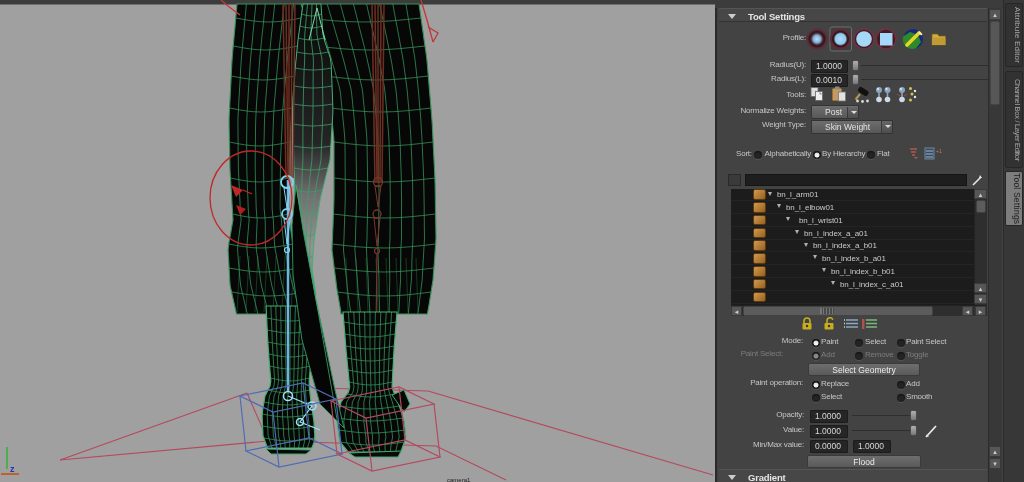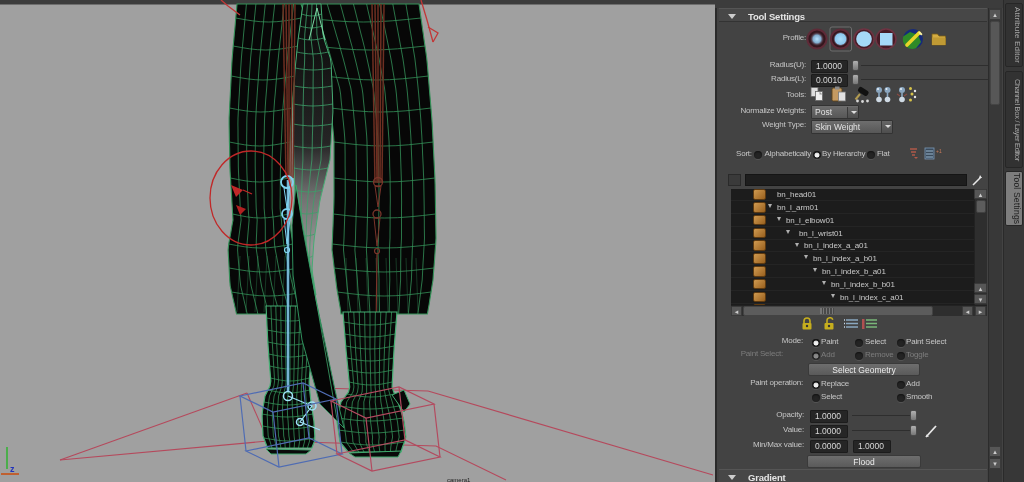--- a/index.html
+++ b/index.html
@@ -9,21 +9,21 @@
 #topbar {position:absolute;left:715px;top:0;width:288px;height:8px;background:#3c3c3c}
 .sect {position:absolute;left:719px;width:268px;height:14px;background:#474747;border-top:1px solid #555;border-bottom:1px solid #333;}
 .sect .st {position:absolute;left:29px;top:2px;font-size:9.5px;letter-spacing:-0.2px;font-weight:bold;color:#e4e4e4}
 .sect .arr {position:absolute;left:9px;top:4.5px;width:0;height:0;border-left:4px solid transparent;border-right:4px solid transparent;border-top:5px solid #ccc}
 .lbl {position:absolute;font-size:8px;letter-spacing:-0.2px;color:#c6c6c6;text-align:right}
 .rlbl {position:absolute;font-size:8px;letter-spacing:-0.2px;color:#c6c6c6}
 .dis {color:#7d7d7d !important}
 .fld {position:absolute;height:13px;background:#262626;border:1px solid #1c1c1c;color:#d8d8d8;font-size:8.5px;line-height:11.5px;padding-left:4px;border-radius:1px}
 .knob {position:absolute;width:7px;height:11px;background:linear-gradient(#b0b0b0,#787878);border:1px solid #4a4a4a;border-radius:2px}
 .groove {position:absolute;height:1px;background:#999;border-bottom:1px solid #2e2e2e}
-.dd {position:absolute;height:14px;background:linear-gradient(#6e6e6e,#575757);border:1px solid #333;color:#e2e2e2;font-size:8.5px;line-height:12px;padding-left:3px;border-radius:1px}
+.dd {position:absolute;height:14px;background:linear-gradient(#6e6e6e,#575757);border:1px solid #333;color:#e2e2e2;font-size:8.5px;line-height:12px;padding-left:13px;border-radius:1px}
 .dda {position:absolute;right:0;top:0.5px;width:11px;height:11.5px;background:linear-gradient(#666,#4e4e4e);border-left:1px solid #3a3a3a}
 .dda::after {content:"";position:absolute;left:2.5px;top:4px;border-left:3px solid transparent;border-right:3px solid transparent;border-top:3.5px solid #ddd}
 .radio {position:absolute;width:8px;height:8px;border-radius:50%;background:#242424;box-shadow:inset 0 1px 2px #111, 0 1px 0 #555}
 .radio.on {background:radial-gradient(circle at 50% 50%, #f2f2f2 0 2.2px, #242424 2.8px)}
 .radio.on.dis {background:radial-gradient(circle at 50% 50%, #8a8a8a 0 2.2px, #2e2e2e 2.8px)}
 .btn {position:absolute;background:linear-gradient(#6e6e6e,#5a5a5a);border:1px solid #3a3a3a;border-radius:2px;color:#ededed;font-size:8.5px;text-align:center;line-height:12px}
 .infbar {position:absolute;left:731px;top:159px;width:256px;height:13.5px;background:#515151;border:1px solid #3c3c3c;color:#e2e2e2;font-size:9.5px;letter-spacing:-0.2px;line-height:12.5px;padding-left:9px}
 #tree {position:absolute;left:731px;top:188.5px;width:243px;height:116.5px;background:#1c1c1c;overflow:hidden}
 .trow {position:relative;width:100%;height:12.8px;border-bottom:1px solid #242424;background:#1c1c1c}
 .jico {position:absolute;left:22px;top:0.8px;width:13px;height:10.5px;border-radius:2px;background:linear-gradient(135deg,#d09a50,#99601e);border:1px solid #5e3a10}
@@ -339,24 +339,20 @@
 <text x="28" y="6" font-family="Liberation Sans" font-size="5" fill="#c87a5a">+1</text>
 </svg>
     <div class="abs" style="left:728px;top:174px;width:13px;height:12px;background:#3a3a3a;border:1px solid #2a2a2a"></div>
     <div class="abs" style="left:745px;top:174px;width:222px;height:12px;background:#1e1e1e;border:1px solid #151515"></div>
     <svg class="abs" style="left:970px;top:173px" width="15" height="15" viewBox="0 0 15 15">
 <path d="M3,12 L11,4" stroke="#e8e8e8" stroke-width="1.6"></path>
       <path d="M10,2 l2,3 -3,0 Z" fill="#e8e8e8"></path>
 </svg>
     <div id="tree">
       <div class="trow">
-        <span class="jico"></span>
-        <span class="tname" style="left:46px">bn_head01</span>
-      </div>
-      <div class="trow">
         <span class="texp" style="left:37px">▾</span>
         <span class="jico"></span>
         <span class="tname" style="left:46px">bn_l_arm01</span>
       </div>
       <div class="trow">
         <span class="texp" style="left:46px">▾</span>
         <span class="jico"></span>
         <span class="tname" style="left:55px">bn_l_elbow01</span>
       </div>
       <div class="trow">

